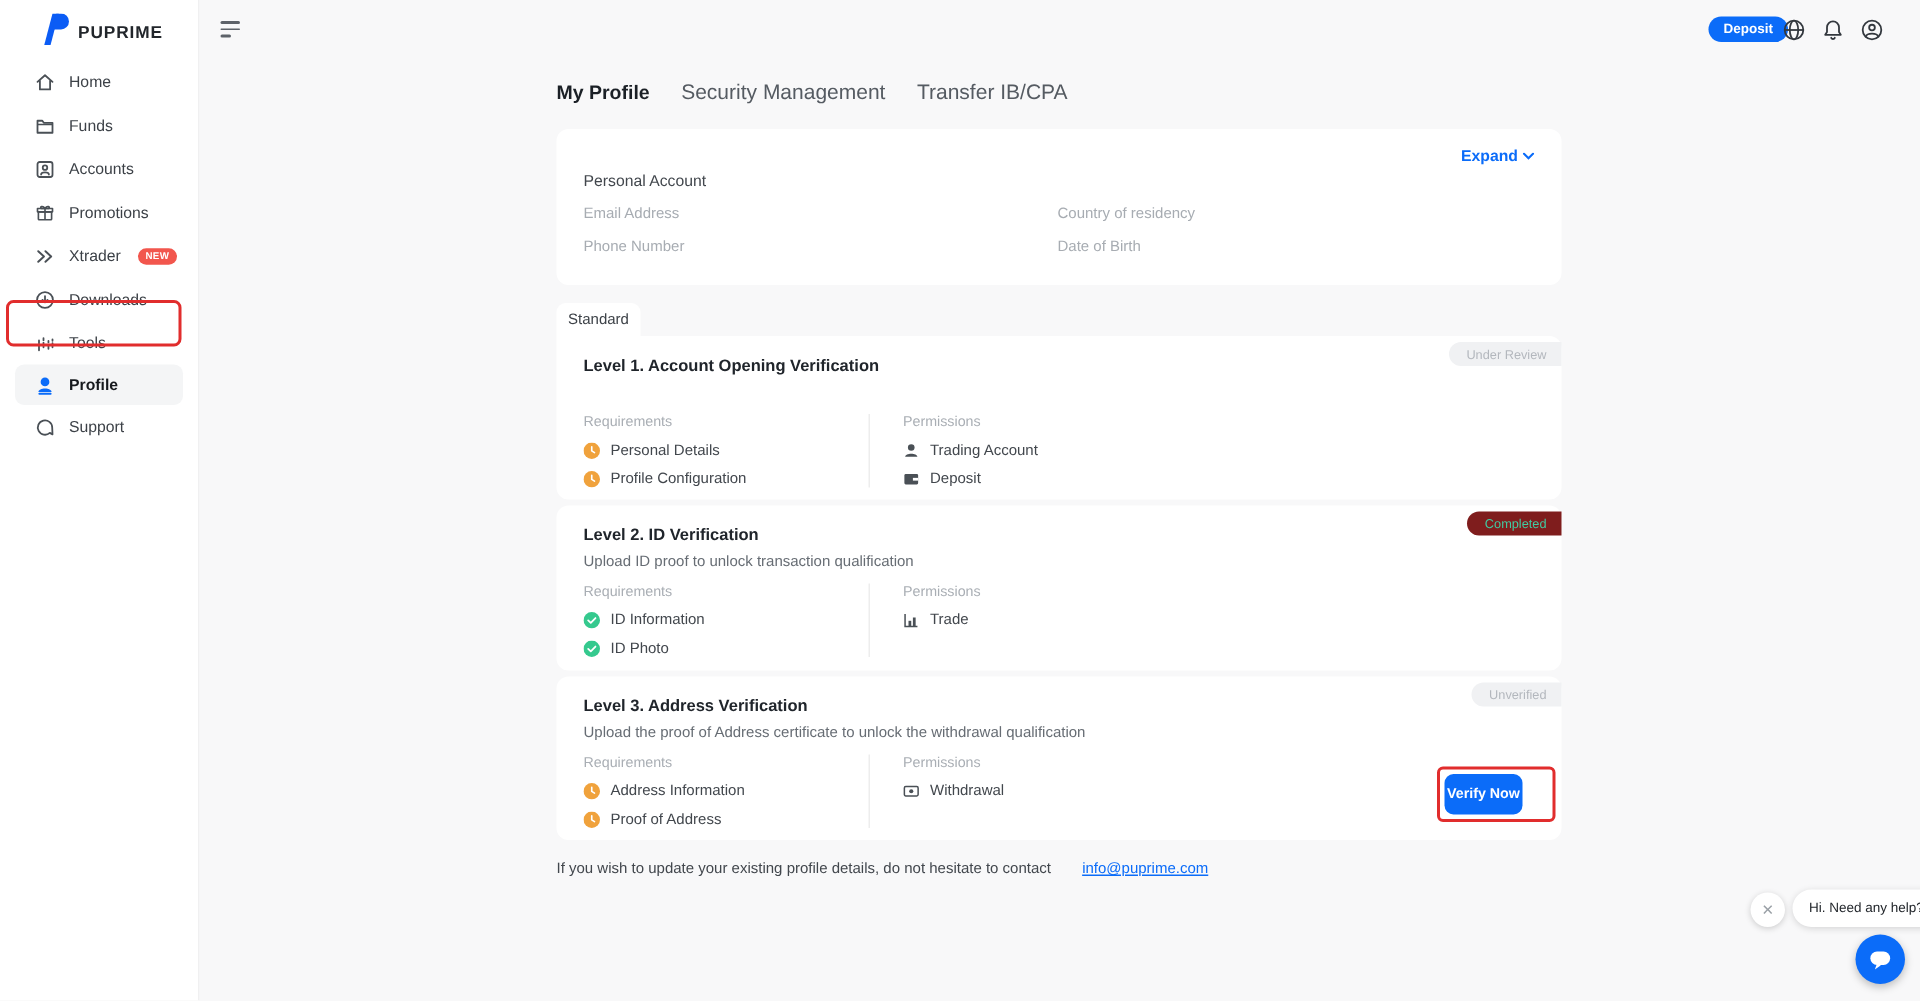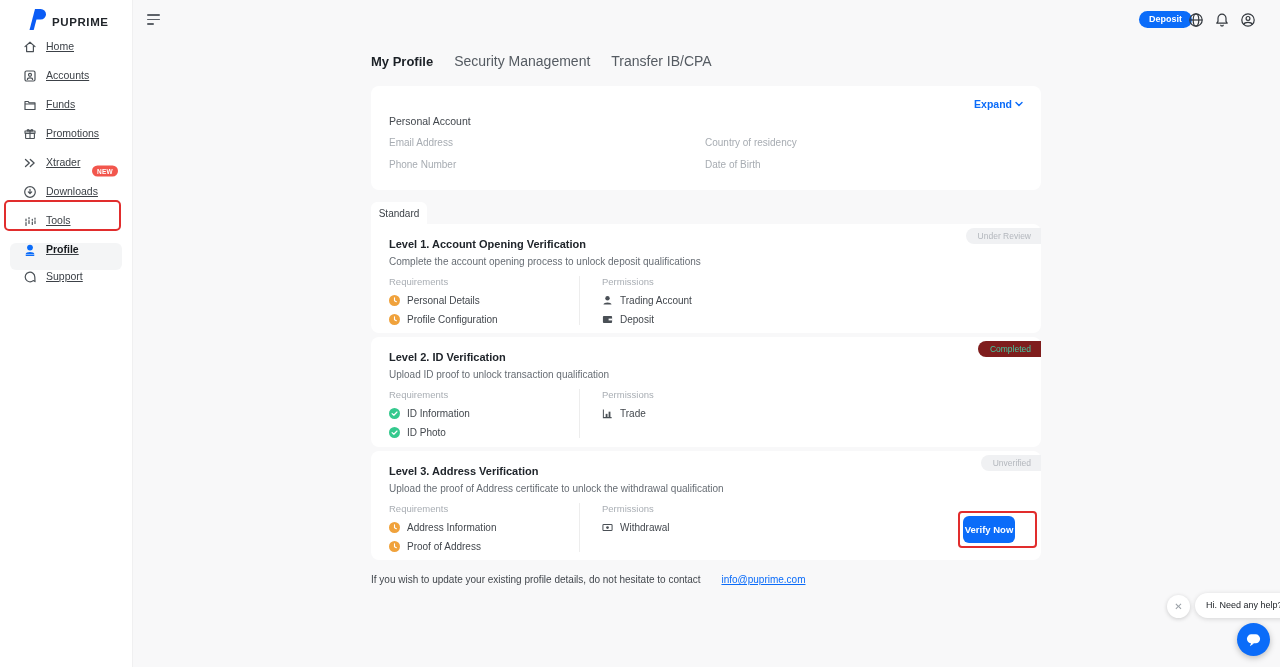--- a/index.html
+++ b/index.html
@@ -4,21 +4,21 @@
 <style>
   * { margin:0; padding:0; box-sizing:border-box; }
   html,body { width:1280px; height:667px; }
   body { font-family:"Liberation Sans", sans-serif; background:#f8f8f9; position:relative; overflow:hidden; color:#3c4147; }
 
   
   .sidebar { position:absolute; left:0; top:0; width:133px; height:667px; background:#fff; border-right:1px solid #f0f0f1; }
   .logo { position:absolute; left:27px; top:9px; display:flex; align-items:center; gap:6px; }
   .logo-text { font-size:11.5px; font-weight:700; letter-spacing:0.6px; color:#22262b; }
   .nav { position:absolute; top:40px; left:0; right:0; }
-  .nav-item { position:relative; height:29px; display:flex; gap:9px; padding-left:23px; cursor:pointer;text-decoration:underline; }
+  .nav-item { position:relative; height:29px; display:flex; align-items:center; gap:9px; padding-left:23px; cursor:pointer; }
   .nav-item .nlabel { font-size:10.5px; color:#3c4147; }
   .nav-item.active { background:#f4f5f6; border-radius:6px; margin:0 10px; padding-left:13px; height:27px; }
   .nav-item.active .nlabel { font-weight:700; color:#16191d; }
   .nicon { width:14px; height:14px; display:flex; align-items:center; justify-content:center; }
   .new-badge { position:absolute; right:14px; top:50%; transform:translateY(-50%); background:#f2564d; color:#fff; font-size:6.5px; font-weight:700; padding:2px 5px; border-radius:7px; letter-spacing:0.3px; }
   .annot { position:absolute; border:2.5px solid #e12d2d; border-radius:5px; pointer-events:none; z-index:5; }
   .annot-profile { left:4px; top:200px; width:117px; height:31px; }
 
   
   .hamburger { position:absolute; left:147px; top:14px; width:14px; cursor:pointer; }
@@ -87,35 +87,35 @@
           <svg width="14" height="14" viewBox="0 0 14 14" fill="none" stroke="#4a5056" stroke-width="1.2" stroke-linecap="round" stroke-linejoin="round">
             <path d="M2 6.6 L7 2.2 L12 6.6"></path>
             <path d="M3.6 5.9 V11.6 H10.4 V5.9"></path>
           </svg>
         </span>
       <span class="nlabel">Home</span>
     </div>
     <div class="nav-item">
       <span class="nicon">
           <svg width="14" height="14" viewBox="0 0 14 14" fill="none" stroke="#4a5056" stroke-width="1.2" stroke-linejoin="round">
+            <path d="M2 3.5 h3.2 l1 1.4 H12 v6.6 H2 z"></path>
+            <path d="M2 6 h10" stroke-width="1"></path>
+          </svg>
+        </span>
+      <span class="nlabel">Funds</span>
+    </div>
+    <div class="nav-item">
+      <span class="nicon">
+          <svg width="14" height="14" viewBox="0 0 14 14" fill="none" stroke="#4a5056" stroke-width="1.2" stroke-linejoin="round">
             <rect x="2" y="2" width="10" height="10" rx="1.5"></rect>
             <circle cx="7" cy="5.8" r="1.5"></circle>
             <path d="M4.4 10.4 c0-2 5.2-2 5.2 0" stroke-linecap="round"></path>
           </svg>
         </span>
       <span class="nlabel">Accounts</span>
-    </div>
-    <div class="nav-item">
-      <span class="nicon">
-          <svg width="14" height="14" viewBox="0 0 14 14" fill="none" stroke="#4a5056" stroke-width="1.2" stroke-linejoin="round">
-            <path d="M2 3.5 h3.2 l1 1.4 H12 v6.6 H2 z"></path>
-            <path d="M2 6 h10" stroke-width="1"></path>
-          </svg>
-        </span>
-      <span class="nlabel">Funds</span>
     </div>
     <div class="nav-item">
       <span class="nicon">
           <svg width="14" height="14" viewBox="0 0 14 14" fill="none" stroke="#4a5056" stroke-width="1.1" stroke-linejoin="round">
             <rect x="2.6" y="6.2" width="8.8" height="5.3" rx="0.5"></rect>
             <rect x="2" y="4" width="10" height="2.2"></rect>
             <path d="M7 4 v7.5"></path>
             <path d="M7 4 C5.4 1.6 3.2 3 4.6 4 z M7 4 C8.6 1.6 10.8 3 9.4 4 z"></path>
           </svg>
         </span>
@@ -217,21 +217,20 @@
   <div class="pfield" style="left:334px; top:51px;">Country of residency</div>
   <div class="pfield" style="left:18px; top:73px;">Phone Number</div>
   <div class="pfield" style="left:334px; top:73px;">Date of Birth</div>
 </div>
 
 <div class="std-tab">Standard</div>
 
 <div class="card level-card lv1">
   <span class="status-badge badge-gray">Under Review</span>
   <div class="lv-title">Level 1. Account Opening Verification</div>
-  <div class="lv-desc">Complete the account opening process to unlock deposit qualifications</div>
   <div class="cols">
     <div class="col-req">
       <div class="col-head">Requirements</div>
       <div class="item-row">
         <svg width="11" height="11" viewBox="0 0 12 12">
             <circle cx="6" cy="6" r="6" fill="#f0a23c"></circle>
             <path d="M6 3.1 V6.1 L8 7.4" fill="none" stroke="#fff" stroke-width="1.2" stroke-linecap="round"></path>
           </svg>
         <span class="ilabel">Personal Details</span>
       </div>

